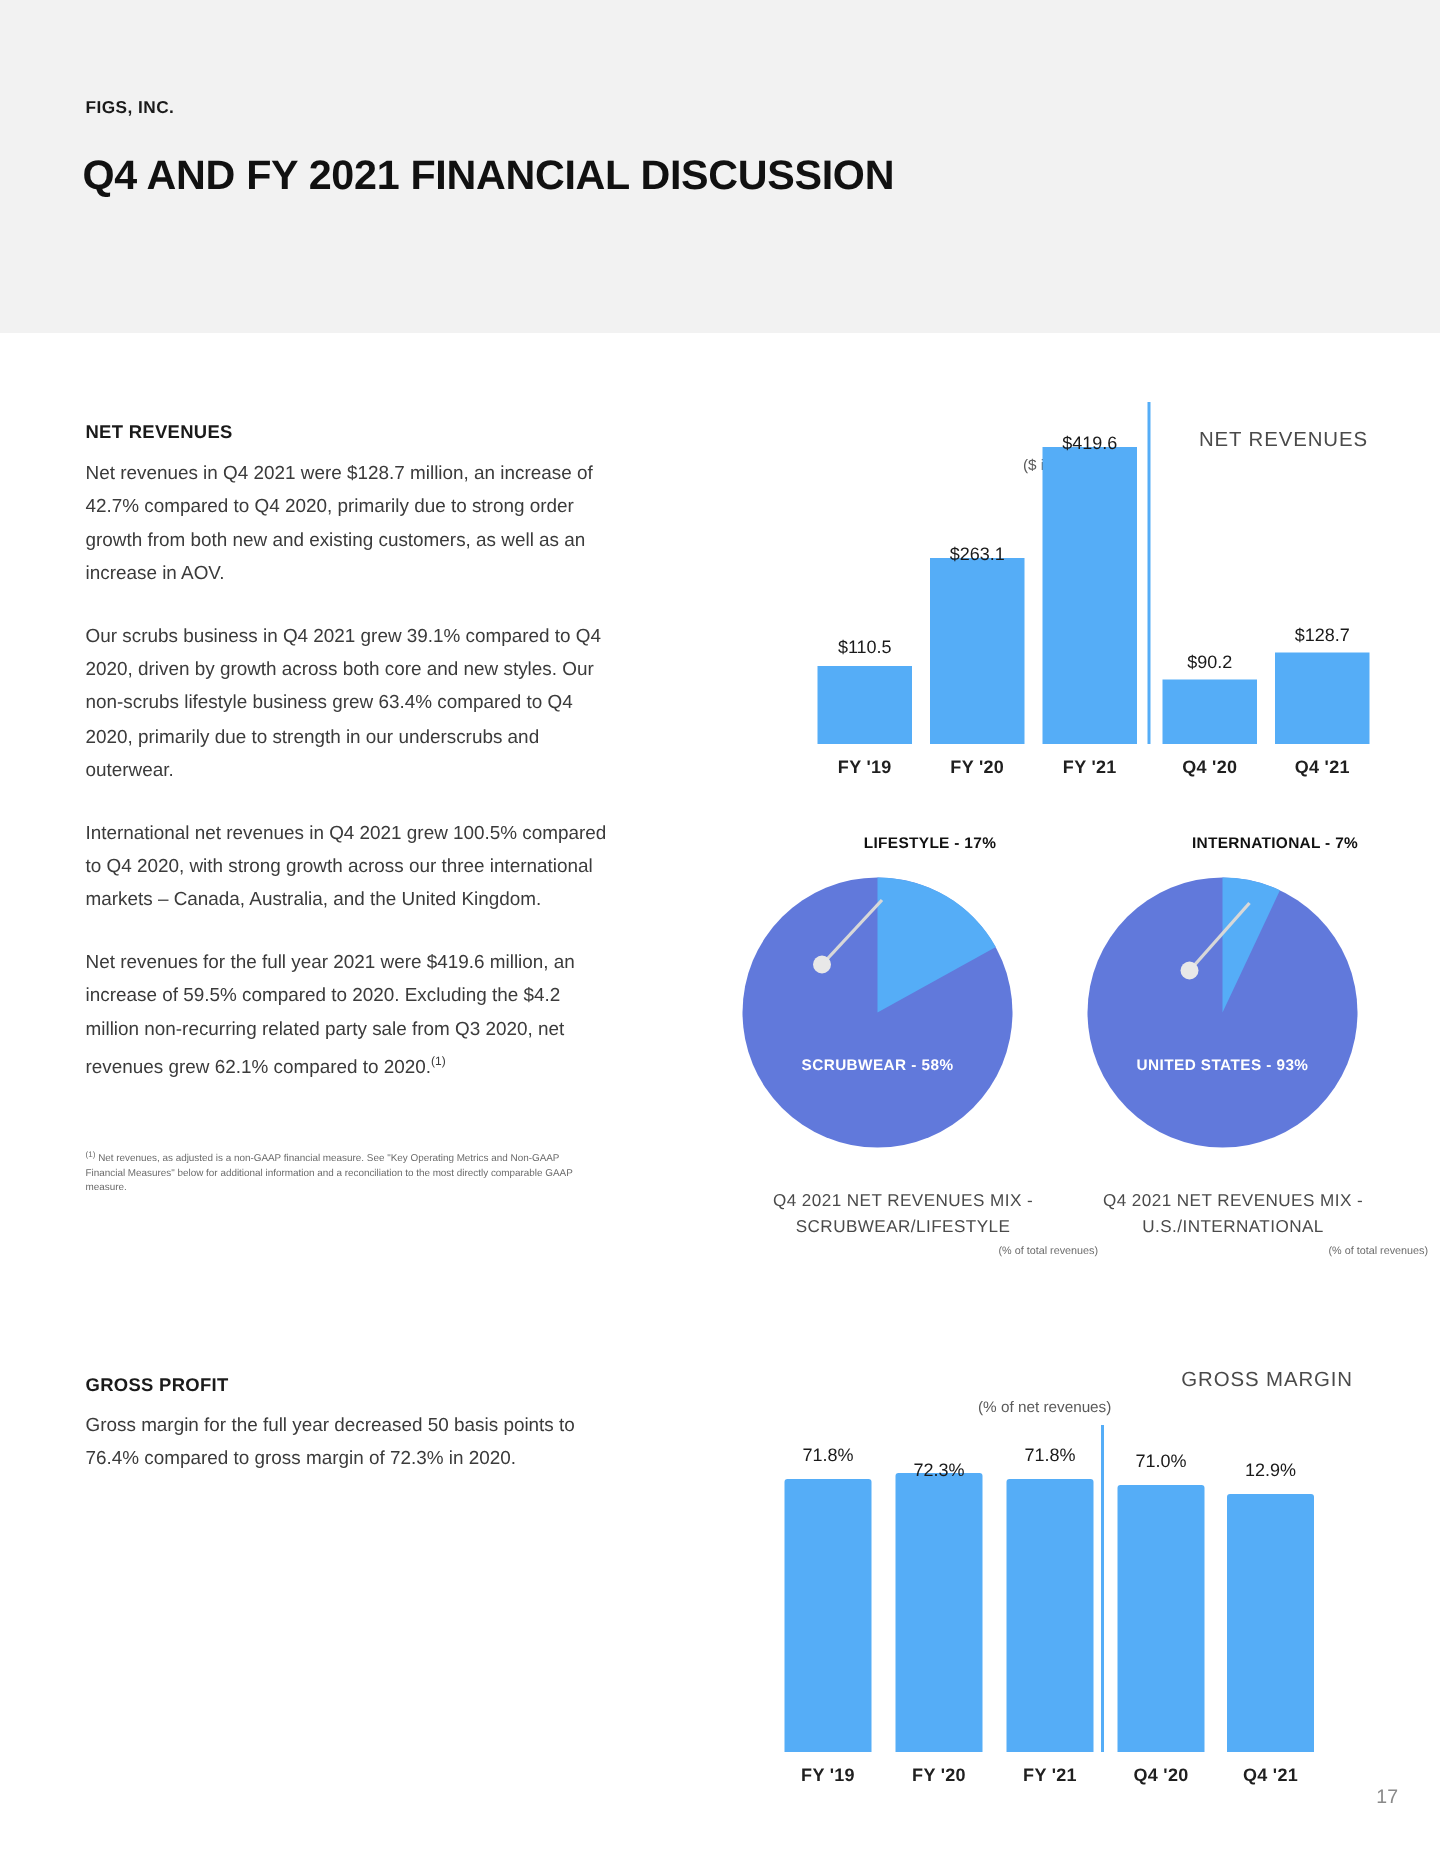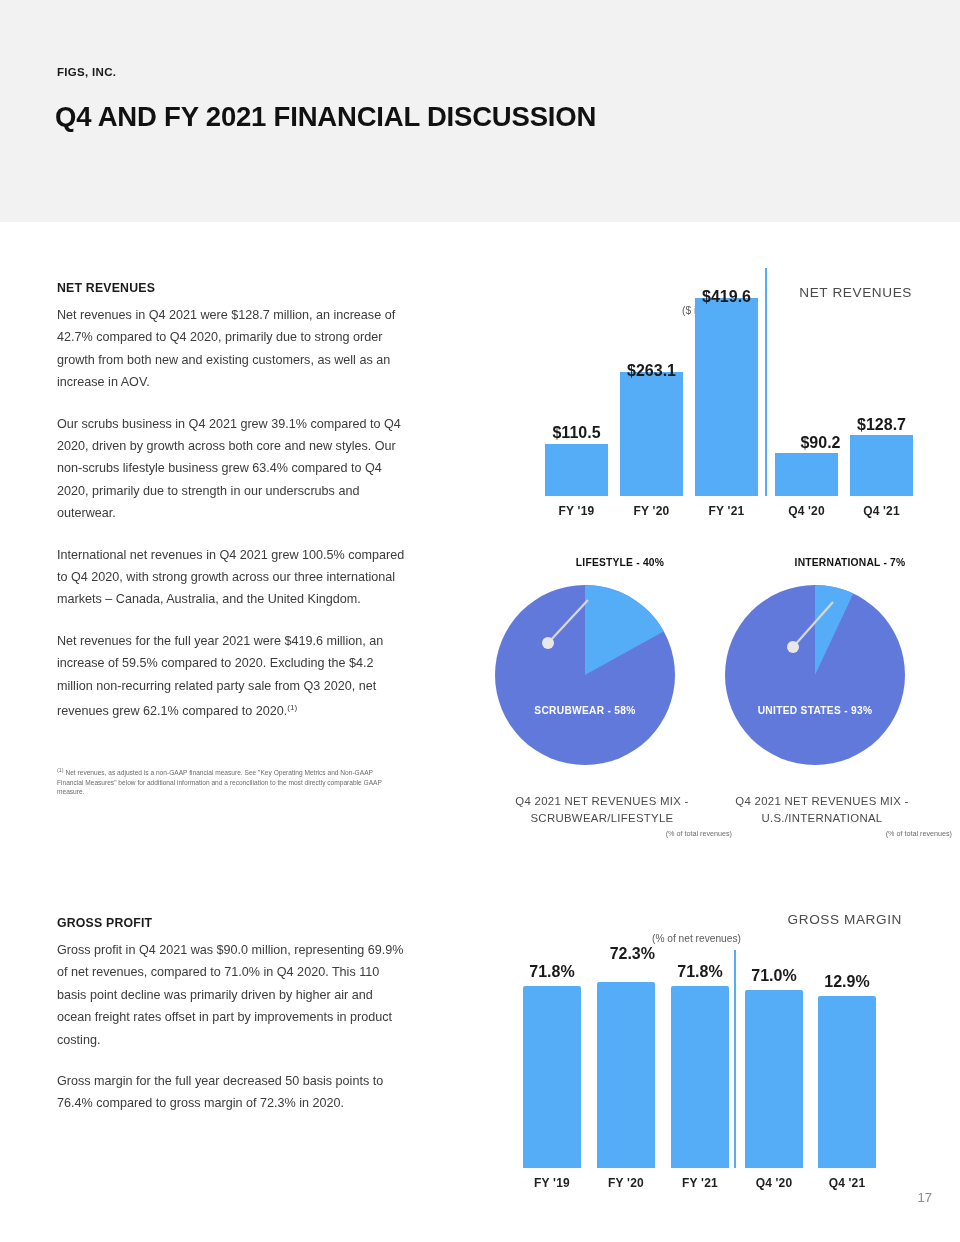--- a/index.html
+++ b/index.html
@@ -52,21 +52,21 @@
   }
   .chart-sub {
     position: absolute; text-align: left;
     font-size: 10.2px; color: #5a5a5a;
   }
   .bar {
     position: absolute; bottom: 0; background: #55adf7;
   }
   .bar-value {
     position: absolute; text-align: center;
-    font-size: 16px; font-weight: bold; color: #1a1a1a;
+    font-size: 12px; font-weight: normal; color: #1a1a1a;
   }
   .bar-label {
     position: absolute; text-align: center;
     font-size: 12px; font-weight: bold; color: #1f1f1f; letter-spacing: 0.2px;
   }
   .divider {
     position: absolute; width: 2px; background: #55adf7;
   }
 
   
@@ -123,32 +123,32 @@
       <div class="bar" style="left:100px; width:63px; height:124px;"></div>
       <div class="bar" style="left:175px; width:63px; height:198px;"></div>
       <div class="bar" style="left:255px; width:63px; height:43px;"></div>
       <div class="bar" style="left:330px; width:63px; height:61px;"></div>
       <div class="divider" style="left:245px; top:0px; height:228px;"></div>
     </div>
 
     <div class="bar-value" style="left:25px;  top:156px; width:63px;">$110.5</div>
     <div class="bar-value" style="left:100px; top:94px;  width:63px;">$263.1</div>
     <div class="bar-value" style="left:175px; top:20px;  width:63px;">$419.6</div>
-    <div class="bar-value" style="left:269px; top:166px; width:63px;">$90.2</div>
+    <div class="bar-value" style="left:255px; top:166px; width:63px;">$90.2</div>
     <div class="bar-value" style="left:330px; top:148px; width:63px;">$128.7</div>
 
     <div class="bar-label" style="left:25px;  top:236px; width:63px;">FY '19</div>
     <div class="bar-label" style="left:100px; top:236px; width:63px;">FY '20</div>
     <div class="bar-label" style="left:175px; top:236px; width:63px;">FY '21</div>
     <div class="bar-label" style="left:255px; top:236px; width:63px;">Q4 '20</div>
     <div class="bar-label" style="left:330px; top:236px; width:63px;">Q4 '21</div>
   </div>
 
   <div class="pie-wrap" style="left:470px; top:555px; width:260px; height:290px;">
-    <div class="pie-callout" style="left:60px; top:2px; width:180px;">LIFESTYLE - 40%</div>
+    <div class="pie-callout" style="left:60px; top:2px; width:180px;">LIFESTYLE - 17%</div>
 
     <svg width="260" height="200" style="position:absolute; left:0; top:25px;">
 
       <circle cx="115" cy="95" r="90" fill="#6179db"></circle>
       <path d="M 115 95 L 115 5 A 90 90 0 0 1 193.9 51.3 Z" fill="#55adf7"></path>
       <line x1="79" y1="62" x2="118" y2="20" stroke="#d8d8d8" stroke-width="2.2"></line>
       <circle cx="78" cy="63" r="6" fill="#e8e8e8"></circle>
     </svg>
 
     <div class="pie-inner-label" style="left:0px; top:150px; width:230px;">SCRUBWEAR - 58%</div>
@@ -171,39 +171,38 @@
 
     <div class="pie-inner-label" style="left:0px; top:150px; width:230px;">UNITED STATES - 93%</div>
 
     <div class="pie-caption" style="left:-8px; top:238px;">Q4 2021 NET REVENUES MIX -</div>
     <div class="pie-caption" style="left:-8px; top:255px;">U.S./INTERNATIONAL</div>
     <div class="pie-caption-sub" style="left:-8px; top:274px;">(% of total revenues)</div>
   </div>
 
   <div class="text-col" style="top:916px;">
     <div class="section-head">GROSS PROFIT</div>
-    <div class="para">Gross profit in Q4 2021 was $90.0 million, representing 69.9% of net revenues, compared to 71.0% in Q4 2020. This 110 basis point decline was primarily driven by higher air and ocean freight rates offset in part by improvements in product costing.</div>
     <div class="para">Gross margin for the full year decreased 50 basis points to 76.4% compared to gross margin of 72.3% in 2020.</div>
   </div>
 
   <div class="chart" style="left:500px; top:905px; width:420px; height:290px;">
     <div class="chart-title" style="right:18px; top:7px; width:250px;">GROSS MARGIN</div>
     <div class="chart-sub" style="right:18px; top:28px; width:250px;">(% of net revenues)</div>
 
     <div style="position:absolute; left:0; top:0; width:420px; height:263px;">
       <div class="bar" style="left:23px;  width:58px; height:182px; border-radius:2px 2px 0 0;"></div>
       <div class="bar" style="left:97px;  width:58px; height:186px; border-radius:2px 2px 0 0;"></div>
       <div class="bar" style="left:171px; width:58px; height:182px; border-radius:2px 2px 0 0;"></div>
       <div class="bar" style="left:245px; width:58px; height:178px; border-radius:2px 2px 0 0;"></div>
       <div class="bar" style="left:318px; width:58px; height:172px; border-radius:2px 2px 0 0;"></div>
       <div class="divider" style="left:234px; top:45px; height:218px;"></div>
     </div>
 
     <div class="bar-value" style="left:23px;  top:58px; width:58px;">71.8%</div>
-    <div class="bar-value" style="left:97px;  top:40px; width:58px;text-align:right;">72.3%</div>
+    <div class="bar-value" style="left:97px;  top:68px; width:58px;">72.3%</div>
     <div class="bar-value" style="left:171px; top:58px; width:58px;">71.8%</div>
     <div class="bar-value" style="left:245px; top:62px; width:58px;">71.0%</div>
     <div class="bar-value" style="left:318px; top:68px; width:58px;">12.9%</div>
 
     <div class="bar-label" style="left:23px;  top:271px; width:58px;">FY '19</div>
     <div class="bar-label" style="left:97px;  top:271px; width:58px;">FY '20</div>
     <div class="bar-label" style="left:171px; top:271px; width:58px;">FY '21</div>
     <div class="bar-label" style="left:245px; top:271px; width:58px;">Q4 '20</div>
     <div class="bar-label" style="left:318px; top:271px; width:58px;">Q4 '21</div>
   </div>

